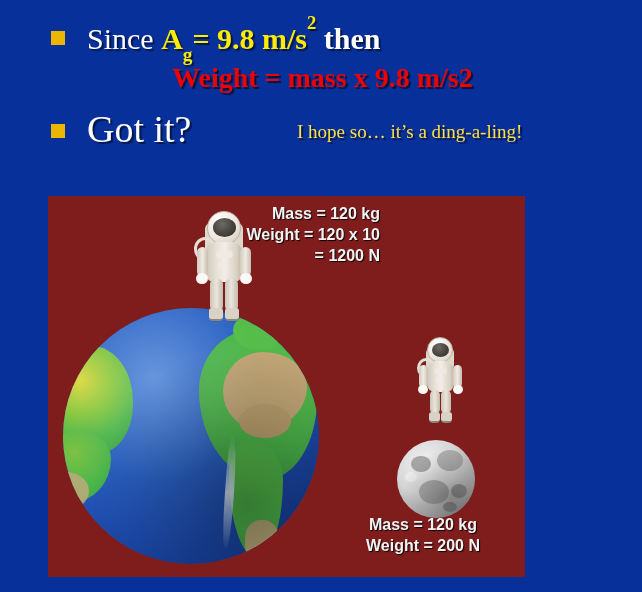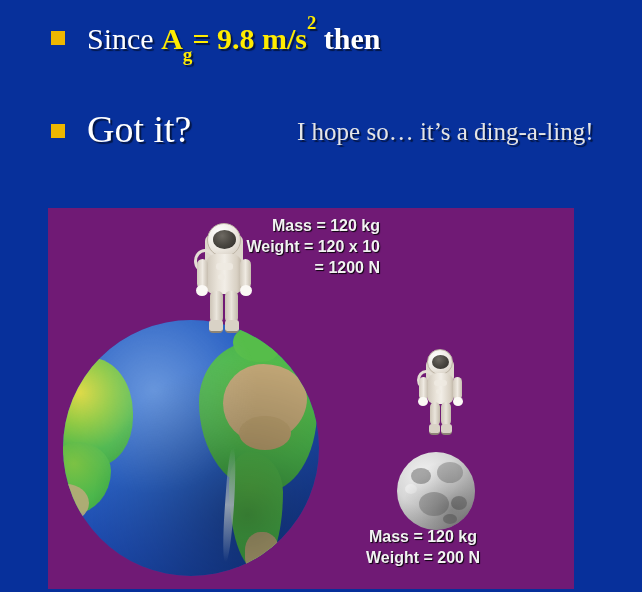--- a/index.html
+++ b/index.html
@@ -88,35 +88,35 @@
     left: 51px;
     top: 112px;
     font-size: 38px;
     line-height: 34px;
   }
 
   .line-hope {
     position: absolute;
     left: 297px;
     top: 120px;
-    font-size: 25px;
+    font-size: 19px;
     line-height: 24px;
-    color: #e5e5e5;
+    color: #fde047;
     white-space: nowrap;
     text-shadow: 2px 2px 1px rgba(0,0,0,0.55);
   }
 
   
   #picture {
     position: absolute;
     left: 48px;
-    top: 208px;
-    width: 526px;
+    top: 196px;
+    width: 477px;
     height: 381px;
-    background: #701a75;
+    background: #7f1d1d;
     overflow: hidden;
   }
 
   .caption {
     position: absolute;
     color: #f2f2f2;
     font-family: "Liberation Sans", sans-serif;
     font-weight: bold;
     font-size: 16px;
     line-height: 21px;
@@ -342,20 +342,21 @@
 </head>
 <body>
 
 <div id="slide">
 
   <div class="bullet-row line-since">
     <span class="bullet-marker"></span>
     <span class="bullet-text"><span class="w-white">Since </span><span class="w-yellow">A</span><span class="w-yellow sub">g</span><span class="w-yellow">= 9.8 m/s</span><span class="w-yellow sup">2</span><span class="w-white-b"> then</span></span>
   </div>
 
+  <div class="line-weight">Weight = mass x 9.8 m/s2</div>
 
   <div class="bullet-row line-got">
     <span class="bullet-marker"></span>
     <span class="bullet-text w-white">Got it?</span>
   </div>
 
   <div class="line-hope">I hope so… it’s a ding-a-ling!</div>
 
   <div id="picture">
 

